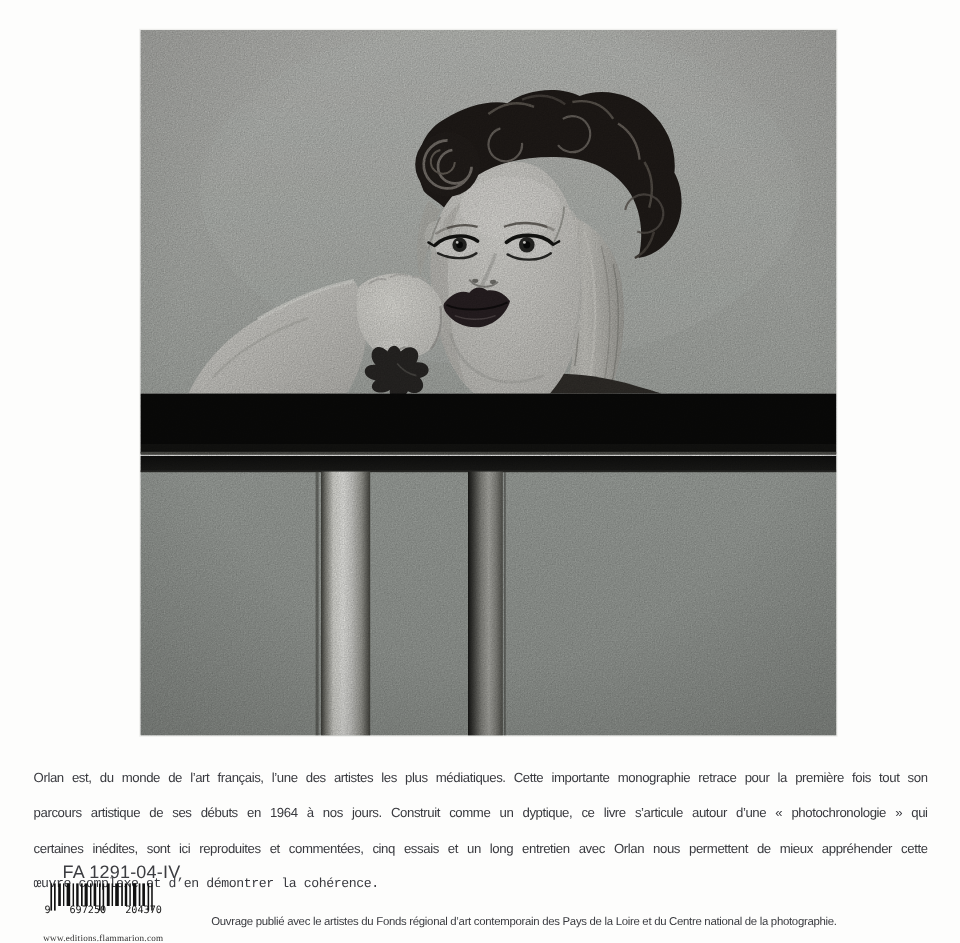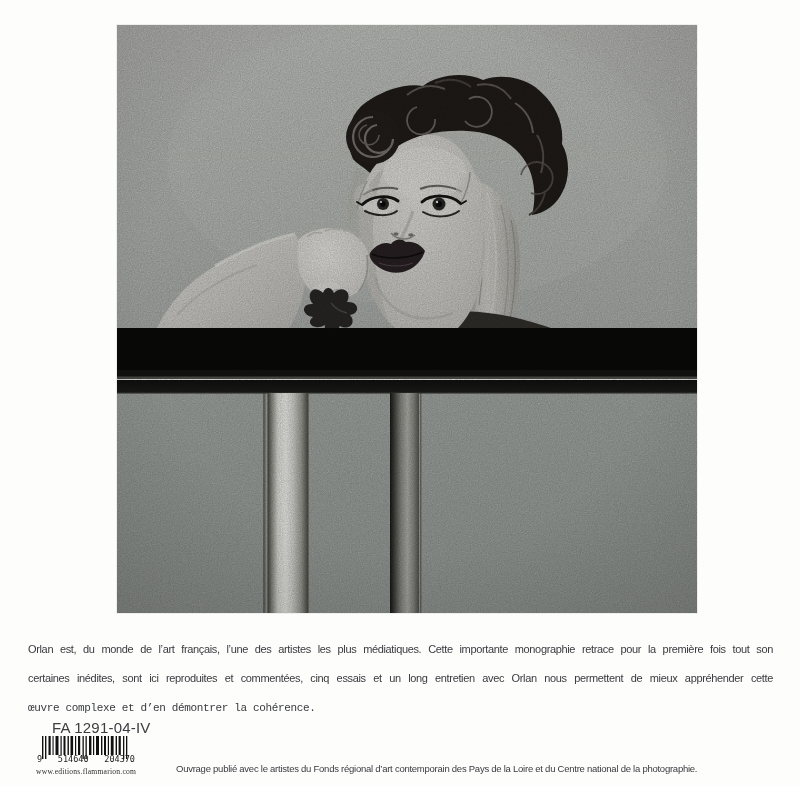--- a/index.html
+++ b/index.html
@@ -25,21 +25,21 @@
   
   .barcode-block{position:absolute;left:36px;top:736px;width:100px;color:#1c1c1c;}
   .barcode-block .bars{display:block;}
   .barcode-digits{
     display:flex;justify-content:space-between;align-items:baseline;
     font-family:"DejaVu Sans Mono",monospace;font-size:8.5px;line-height:8px;
     margin-top:-4px;padding:0 1px;background:transparent;
   }
   .barcode-url{
     font-family:"Liberation Serif",serif;font-size:7.6px;letter-spacing:.22px;
-    margin-top:4px;white-space:nowrap;color:#2e2e2e;
+    margin-top:14px;white-space:nowrap;color:#2e2e2e;
   }
   
   .credit{
     position:absolute;left:176px;top:763px;width:575px;font-size:9.5px;letter-spacing:-.25px;
     color:#393a3f;white-space:nowrap;
   }
 </style>
 </head>
 <body>
 
@@ -229,20 +229,21 @@
         <rect x="303" y="368" width="1.5" height="220" fill="#3c3c38" opacity=".5"></rect>
       </g>
 
       <rect x="0" y="0" width="580" height="588" filter="url(#grain)" opacity=".3"></rect>
       <rect x="0" y="0" width="580" height="588" fill="url(#vg)"></rect>
     </svg>
   </figure>
 
   <section class="blurb">
     <p class="line">Orlan est, du monde de l’art français, l’une des artistes les plus médiatiques. Cette importante monographie retrace pour la première fois tout son</p>
+    <p class="line">parcours artistique de ses débuts en 1964 à nos jours. Construit comme un dyptique, ce livre s’articule autour d’une « photochronologie » qui</p>
     <p class="line">certaines inédites, sont ici reproduites et commentées, cinq essais et un long entretien avec Orlan nous permettent de mieux appréhender cette</p>
     <p class="line last">œuvre complexe et d’en démontrer la cohérence.</p>
   </section>
 
   <div class="ref-code">FA 1291-04-IV</div>
 
   <div class="barcode-block">
     <svg class="bars" width="100" height="23" viewBox="0 0 100 23">
       <rect x="6" y="0" width="1.4" height="23" fill="#111"></rect>
       <rect x="9" y="0" width="1.4" height="23" fill="#111"></rect>
@@ -264,21 +265,21 @@
       <rect x="68" y="0" width="2" height="19" fill="#111"></rect>
       <rect x="71.8" y="0" width="1.2" height="19" fill="#111"></rect>
       <rect x="74.8" y="0" width="2.8" height="19" fill="#111"></rect>
       <rect x="79.6" y="0" width="1.4" height="19" fill="#111"></rect>
       <rect x="82.6" y="0" width="2.2" height="19" fill="#111"></rect>
       <rect x="87" y="0" width="1.3" height="23" fill="#111"></rect>
       <rect x="90" y="0" width="1.3" height="23" fill="#111"></rect>
     </svg>
     <div class="barcode-digits">
       <span>9</span>
-      <span>514640</span>
+      <span>697250</span>
       <span>204370</span>
     </div>
     <div class="barcode-url">www.editions.flammarion.com</div>
   </div>
 
   <div class="credit">Ouvrage publié avec le artistes du Fonds régional d’art contemporain des Pays de la Loire et du Centre national de la photographie.</div>
 
 </div>
 
 </body></html>

